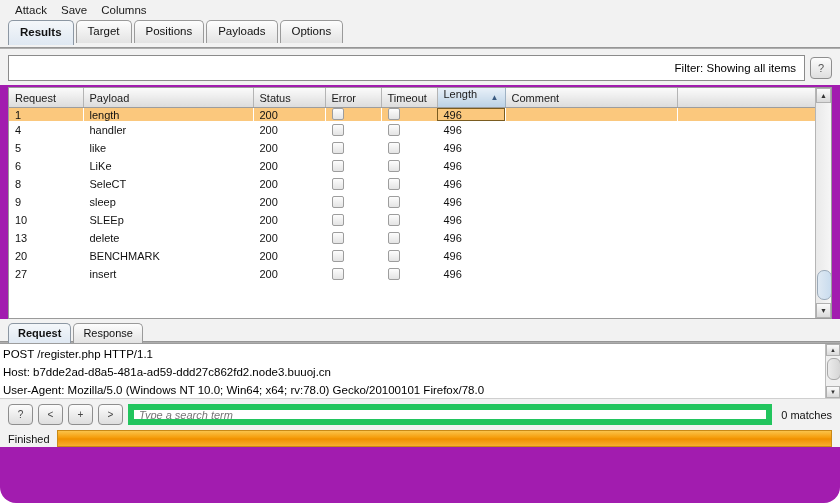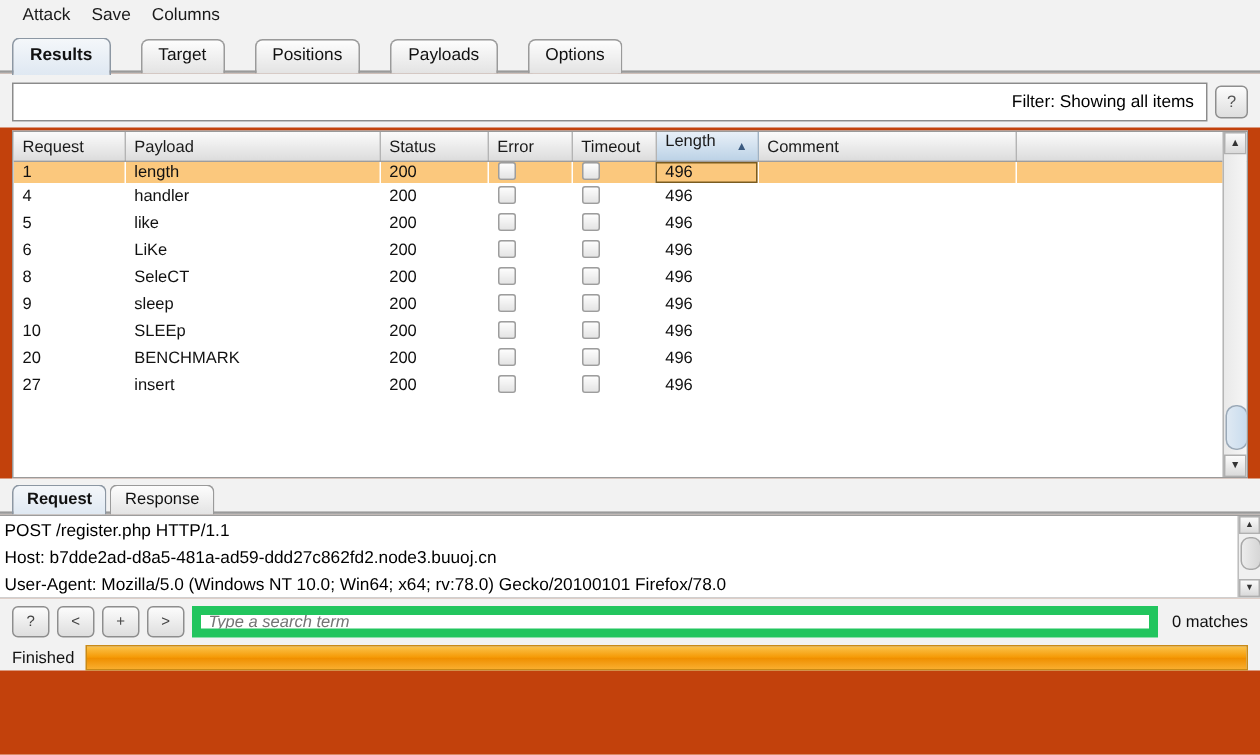--- a/index.html
+++ b/index.html
@@ -3,29 +3,29 @@
 <meta charset="utf-8">
 <style>
   html,body{margin:0;padding:0;}
   body{
     width:840px;height:503px;overflow:hidden;
     background:#ffffff;
     font-family:"Liberation Sans",sans-serif;
     font-size:11px;color:#000;
     -webkit-font-smoothing:none;
   }
-  .app{position:relative;width:840px;height:503px;background:#c2410c;}
+  .app{position:relative;width:840px;height:503px;background:#a21caf;border-radius:16px;}
 
   
   .menubar{height:20px;background:#f2f2f2;display:flex;align-items:center;padding-left:8px;}
   .menubar .mi{font-size:11.5px;color:#1a1a1a;padding:1px 7px;cursor:default;}
 
   
   .tabstrip{position:relative;height:29px;background:#f2f2f2;padding-left:8px;
-            display:flex;align-items:flex-end;box-sizing:border-box;gap:18px;}
+            display:flex;align-items:flex-start;box-sizing:border-box;}
   .tabstrip:after{content:"";position:absolute;left:0;right:0;bottom:0;height:2px;
             background:linear-gradient(#8a8a8a,#b9b9b9);}
   .tab{position:relative;z-index:2;height:22px;line-height:21px;padding:0 11px;
        font-size:11.5px;color:#111;
        border:1px solid #9a9a9a;border-bottom:none;
        border-radius:5px 5px 0 0;
        background:linear-gradient(#fdfdfd,#e3e3e3);
        margin-right:2px;cursor:default;}
   .tab.sel{background:linear-gradient(#f4f7fa,#dfe8f2);
        border-color:#8c97a3;font-weight:bold;height:24px;line-height:23px;margin-bottom:-1px;}
@@ -233,20 +233,30 @@
             <td>10</td>
             <td>SLEEp</td>
             <td>200</td>
             <td><span class="chk"></span></td>
             <td><span class="chk"></span></td>
             <td class="lencell">496</td>
             <td></td>
             <td></td>
           </tr>
           <tr class="">
+            <td>13</td>
+            <td>delete</td>
+            <td>200</td>
+            <td><span class="chk"></span></td>
+            <td><span class="chk"></span></td>
+            <td class="lencell">496</td>
+            <td></td>
+            <td></td>
+          </tr>
+          <tr class="">
             <td>20</td>
             <td>BENCHMARK</td>
             <td>200</td>
             <td><span class="chk"></span></td>
             <td><span class="chk"></span></td>
             <td class="lencell">496</td>
             <td></td>
             <td></td>
           </tr>
           <tr class="">

